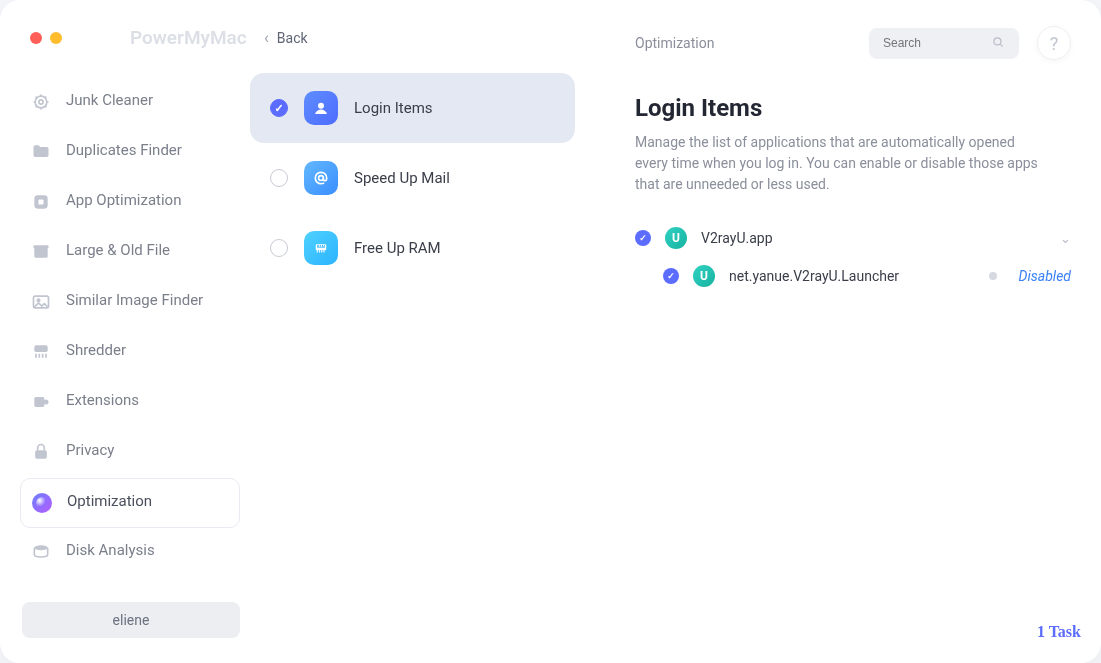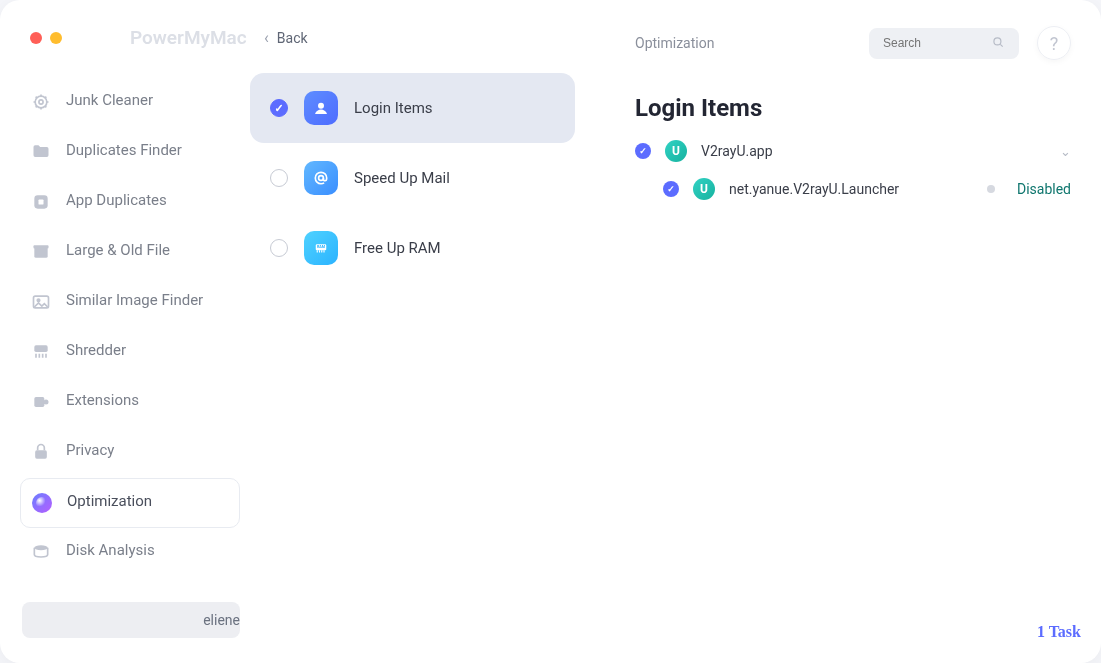--- a/index.html
+++ b/index.html
@@ -79,21 +79,21 @@
     position: relative;
   }
   .opt-icon::after{
     content:""; position:absolute; inset:4px; border-radius:50%;
     background: radial-gradient(circle at 30% 30%, #fff, transparent 50%);
   }
   .user-badge {
     margin: auto 10px 25px 22px;
     background: #edeef2;
     border-radius: 8px;
-    text-align: right;
+    text-align: center;
     padding: 10px 0;
     color: #6b7280;
     font-size: 14px;
   }
 
   
   .middle {
     width: 355px;
     padding-top: 16px;
   }
@@ -197,21 +197,21 @@
     color:#fff; font-size:12px; font-weight:bold;
     flex-shrink:0;
   }
   .tree-label { font-size:14px; color:#3a3e49; }
   .tree-spacer { flex:1; }
   .chev-down { color:#b6bbc6; font-size:13px; }
   .status-dot {
     width:8px; height:8px; border-radius:50%;
     background:#d6d9e0; margin-right:8px;
   }
-  .status-text { color:#0f766e; font-size:14px; }
+  .status-text { color:#3b82f6; font-size:14px;font-style:italic; }
 
   .footer {
     position:absolute;
     bottom: 22px; right: 20px;
     display:flex; align-items:center; gap: 32px;
   }
   .task-count { color:#5c6cff; font-weight:600; font-size:16px;font-family:Liberation Serif, serif; }
   .run-btn {
     width: 90px; height: 90px; border-radius: 50%;
     background:#fff;
@@ -252,21 +252,21 @@
       <span>Duplicates Finder</span>
     </div>
 
     <div class="side-item">
       <span class="side-icon">
         <svg viewBox="0 0 24 24" fill="#c1c5d0">
             <rect x="4" y="4" width="16" height="16" rx="4"></rect>
             <rect x="9" y="9" width="6" height="6" rx="1" fill="#fff"></rect>
           </svg>
       </span>
-      <span>App Duplicates</span>
+      <span>App Optimization</span>
     </div>
 
     <div class="side-item">
       <span class="side-icon">
         <svg viewBox="0 0 24 24" fill="#c1c5d0">
             <rect x="4" y="7" width="16" height="12" rx="2"></rect>
             <rect x="3" y="4" width="18" height="4" rx="1"></rect>
           </svg>
       </span>
       <span>Large &amp; Old File</span>
@@ -387,20 +387,21 @@
               <path d="M20 20l-4-4"></path>
             </svg>
         </span>
       </div>
       <div class="help-btn">
         <span>?</span>
       </div>
     </div>
 
     <div class="section-title">Login Items</div>
+    <div class="section-desc">Manage the list of applications that are automatically opened every time when you log in. You can enable or disable those apps that are unneeded or less used.</div>
 
     <div class="tree-row">
       <span class="tree-check"></span>
       <span class="app-ico">U</span>
       <span class="tree-label">V2rayU.app</span>
       <span class="tree-spacer"></span>
       <span class="chev-down">⌄</span>
     </div>
 
     <div class="tree-row child">

